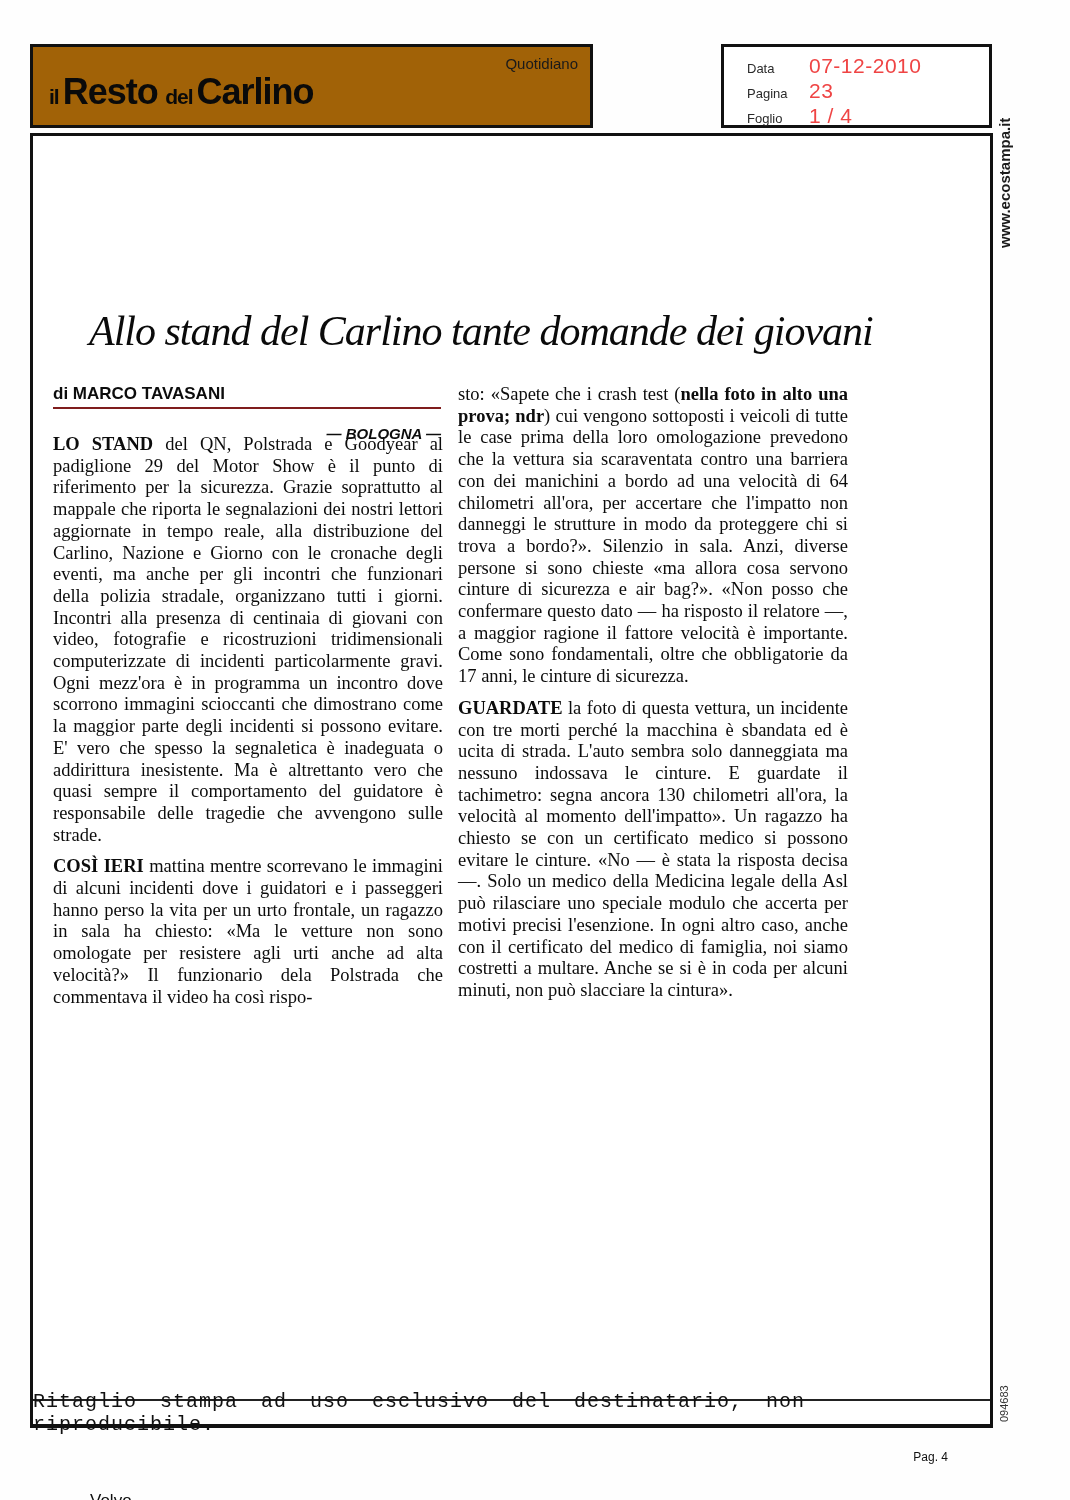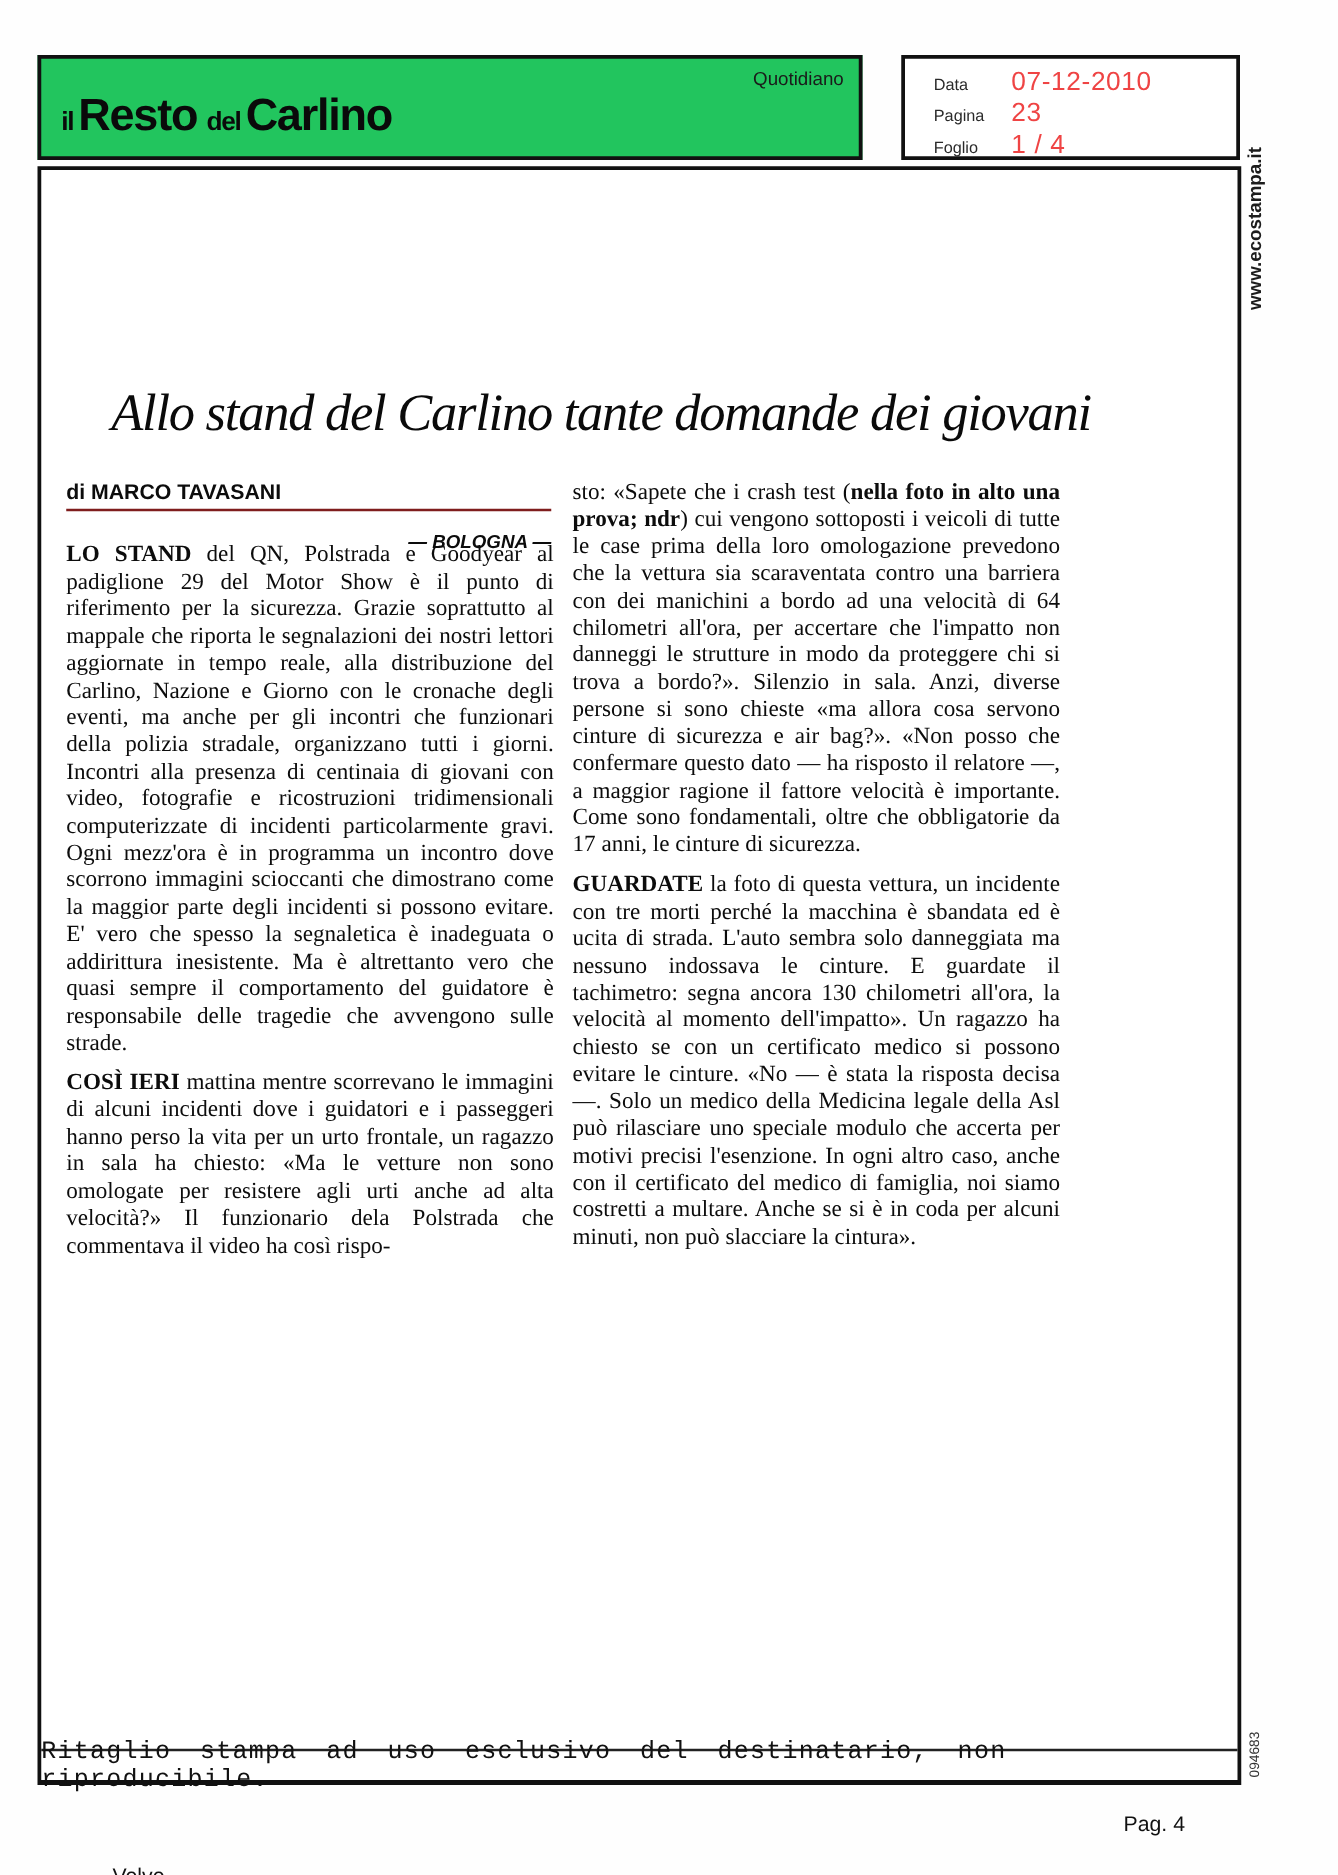--- a/index.html
+++ b/index.html
@@ -8,22 +8,22 @@
     position:relative;
     width:1070px; height:1500px;
     background:#fefefe;
     font-family:"Liberation Serif", serif;
     color:#0c0c0c;
     overflow:hidden;
   }
 
   
   .hdr-left {
-    position:absolute; left:30px; top:44px; width:660px; height:84px;
-    border:3px solid #111; background:#22c55e;
+    position:absolute; left:30px; top:44px; width:563px; height:84px;
+    border:3px solid #111; background:#a16207;
   }
   .quotidiano {
     position:absolute; right:12px; top:8px;
     font-family:"Liberation Sans", sans-serif;
     font-size:15px; color:#1a1a1a;
   }
   .masthead {
     position:absolute; left:16px; bottom:12px;
     font-family:"Liberation Sans", sans-serif;
     font-weight:bold; color:#0a0a0a;
@@ -109,21 +109,21 @@
   .v-site { left:996px; top:248px; font-size:15px; font-weight:bold; }
   .v-code { left:998px; top:1422px; font-size:11px; color:#333; }
 
   
   .footer-left {
     position:absolute; left:90px; top:1450px;
     font-family:"Liberation Sans", sans-serif; font-size:17px; color:#111;margin-top:41px;
   }
   .footer-right {
     position:absolute; right:122px; top:1450px;
-    font-family:"Liberation Sans", sans-serif; font-size:17px; color:#111;
+    font-family:"Liberation Sans", sans-serif; font-size:12px; color:#111;
   }
 </style>
 </head>
 <body>
 
 <div class="page">
 
   <div class="hdr-left">
     <span class="quotidiano">Quotidiano</span>
     <div class="masthead">

